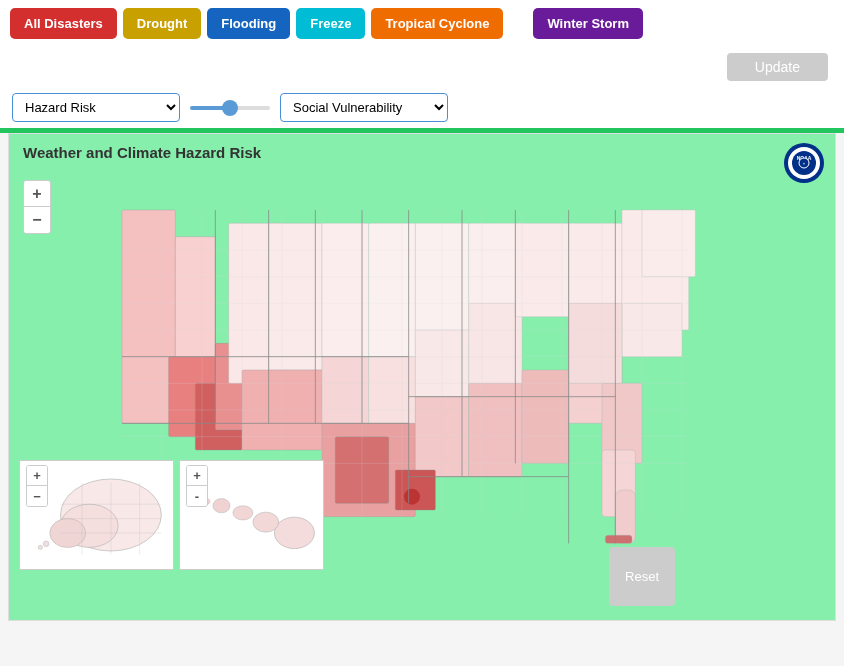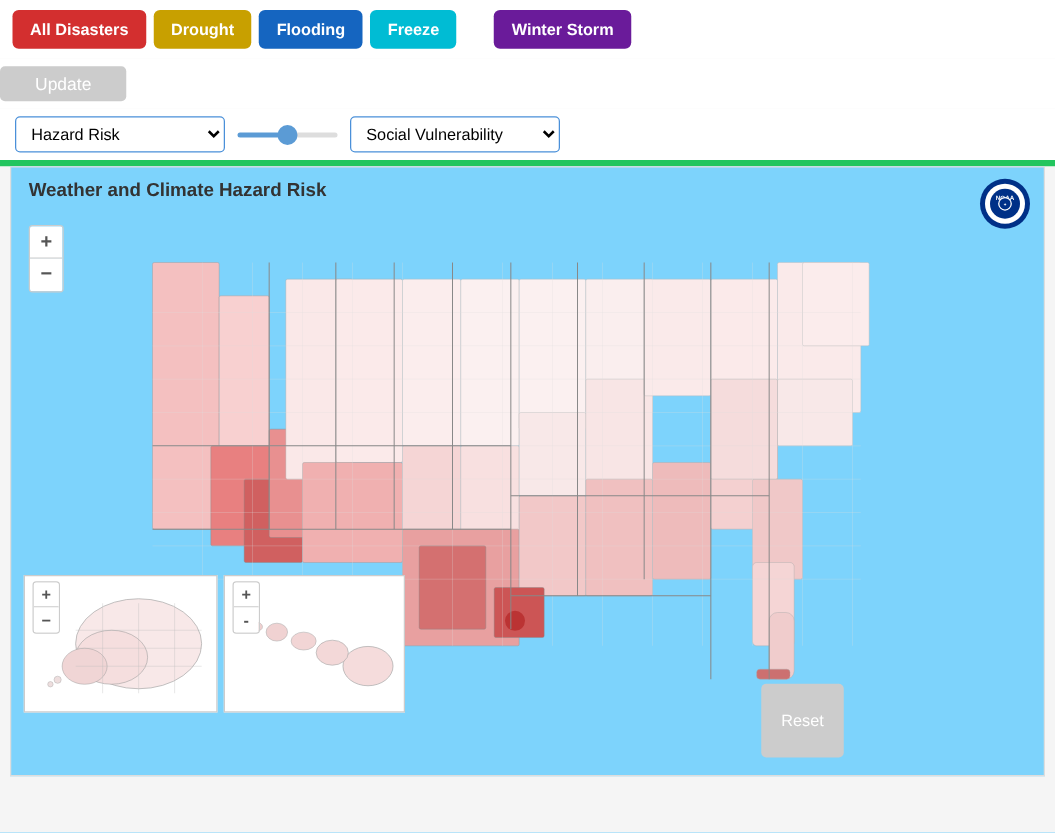--- a/index.html
+++ b/index.html
@@ -19,22 +19,22 @@
       border: none;
       border-radius: 5px;
       color: #fff;
       font-size: 13px;
       font-weight: bold;
       cursor: pointer;
     }
 
     .update-row {
       display: flex;
-      justify-content: flex-start;
-      padding: 6px 0;
+      justify-content: flex-end;
+      padding: 6px 16px;
       background: #fff;
     }
 
     .update-btn {
       padding: 6px 28px;
       background: #ccc;
       border: none;
       border-radius: 4px;
       color: #fff;
       font-size: 14px;
@@ -79,21 +79,21 @@
       -webkit-appearance: none;
       width: 16px;
       height: 16px;
       background: #5b9bd5;
       border-radius: 50%;
       cursor: pointer;
     }
 
     .map-container {
       position: relative;
-      background: #7dd3fc;
+      background: #86efac;
       margin: 0 8px;
       border: 1px solid #ddd;
       height: 488px;
       overflow: hidden;
       text-decoration: underline;
     }
 
     .map-title {
       position: absolute;
       top: 10px;
@@ -268,20 +268,21 @@
     }
   </style>
 </head>
 <body>
 
 <div class="top-bar">
   <button class="disaster-btn" style="background:#d32f2f;">All Disasters</button>
   <button class="disaster-btn" style="background:#c8a000;">Drought</button>
   <button class="disaster-btn" style="background:#1565c0;">Flooding</button>
   <button class="disaster-btn" style="background:#00bcd4;">Freeze</button>
+  <button class="disaster-btn" style="background:#ef6c00;">Tropical Cyclone</button>
   <button class="disaster-btn" style="background:#6a1b9a;margin-left:24px;">Winter Storm</button>
 </div>
 
 <div class="update-row">
   <button class="update-btn">Update</button>
 </div>
 
 <div class="controls-row">
   <select class="dropdown-select">
     <option>Hazard Risk</option>

